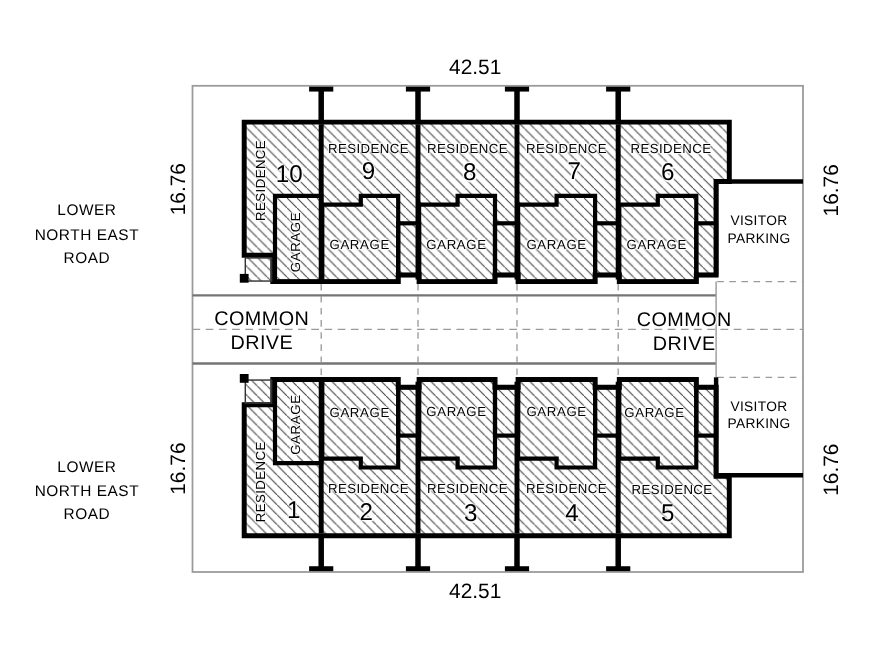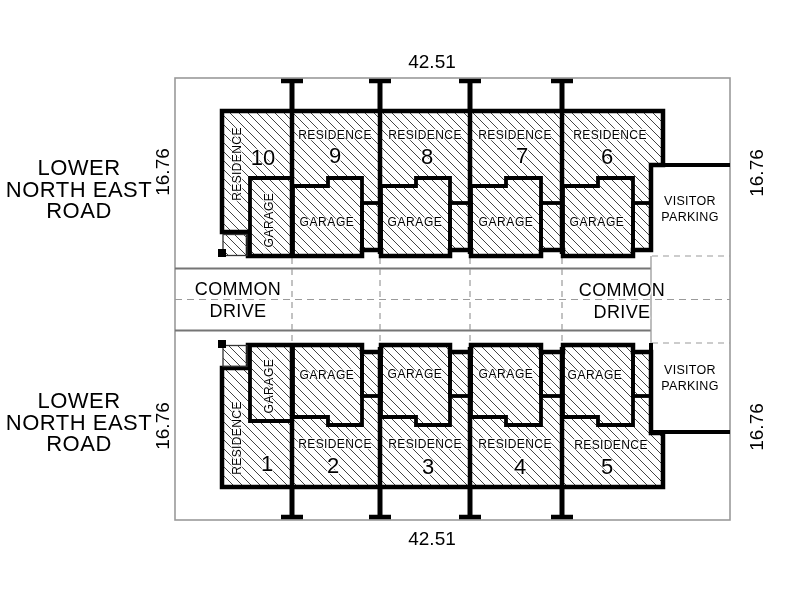--- a/index.html
+++ b/index.html
@@ -3,21 +3,21 @@
 <meta charset="utf-8">
 <style>
   html,body{margin:0;padding:0;background:#ffffff;}
   .stage{position:relative;width:800px;height:600px;background:#ffffff;overflow:hidden;
          font-family:"Liberation Sans",sans-serif;}
   .stage svg{position:absolute;left:0;top:0;}
   .lbl{position:absolute;transform:translate(-50%,-50%);color:#000;text-align:center;
        white-space:pre-line;
        text-shadow:0 0 2px #fff,0 0 2px #fff,0 0 3px #fff,1px 1px 1px #fff,-1px -1px 1px #fff;}
   .v{transform:translate(-50%,-50%) rotate(-90deg);white-space:nowrap;}
-  .road{font-size:22px;line-height:21.5px;letter-spacing:.5px;}
+  .road{font-size:14px;line-height:21.5px;letter-spacing:.5px;margin-top:24px;}
   .dim{font-size:19px;}
   .common{font-size:18px;line-height:22px;letter-spacing:.4px;}
   .visitor{font-size:12.5px;line-height:15.5px;letter-spacing:.3px;}
   .res{font-size:12px;letter-spacing:.4px;}
   .num{font-size:22px;}
   .gar{font-size:12px;letter-spacing:.6px;}
 </style>
 </head>
 <body>
 

